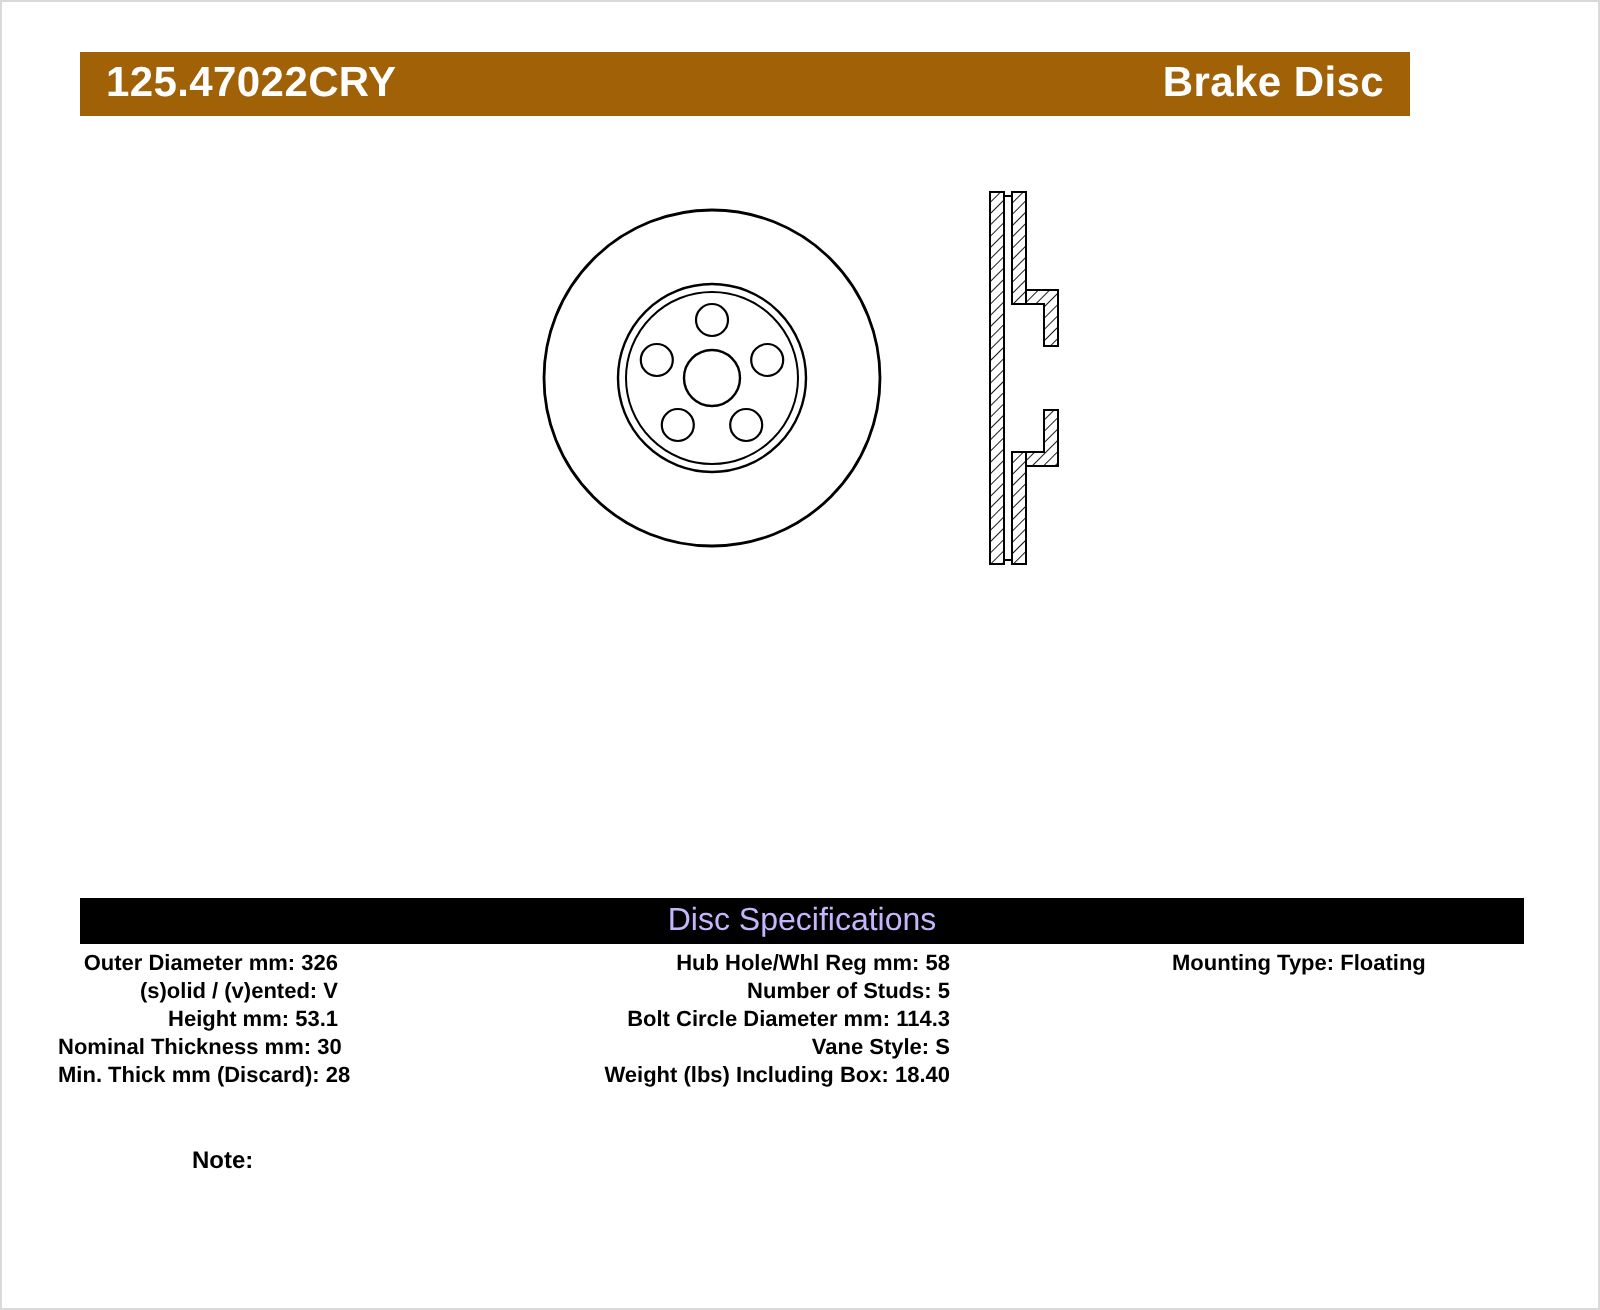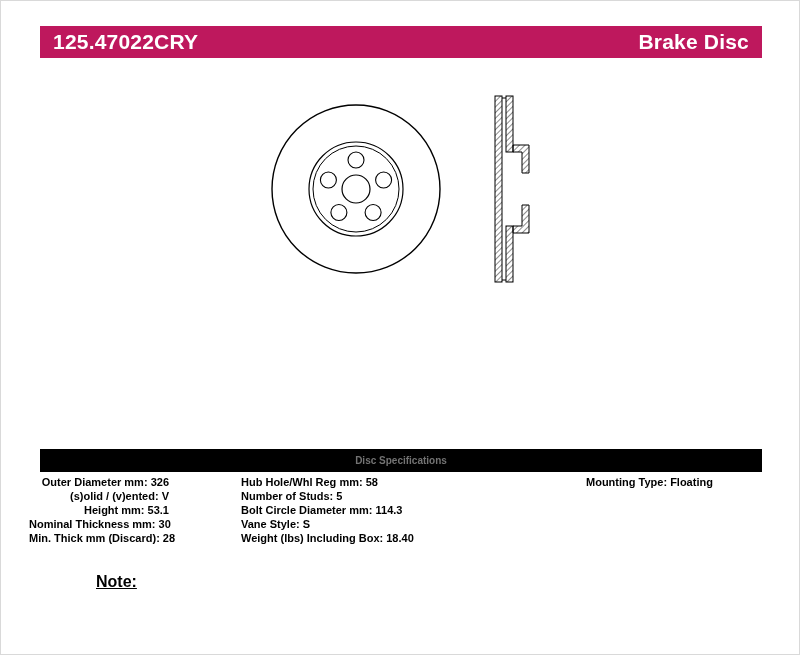--- a/index.html
+++ b/index.html
@@ -10,66 +10,65 @@
     height: 655px;
     background: #ffffff;
     border: 1px solid #d9d9d9;
     font-family: "Liberation Sans", sans-serif;
     color: #000;
     overflow: hidden;
   }
   .topbar {
     position: absolute;
     left: 39px; top: 25px;
-    width: 722px; height: 32px;
-    background: #be185d;
+    width: 665px; height: 32px;
+    background: #a16207;
     color: #fff;
     display: flex;
     justify-content: space-between;
     align-items: center;
     padding: 0 13px;
     font-size: 21px;
     font-weight: bold;
     letter-spacing: 0.2px;
   }
   .drawing {
     position: absolute;
     left: 0; top: 0;
     width: 800px; height: 655px;
     pointer-events: none;
   }
   .specbar {
     position: absolute;
     left: 39px; top: 448px;
     width: 722px; height: 23px;
     background: #000;
-    color: #737373;
+    color: #c4b5fd;
     display: flex;
     justify-content: center;
     align-items: center;
-    font-size: 10px;
-    font-weight: bold;
+    font-size: 16px;
+    font-weight: normal;
   }
   .col { position: absolute; top: 474px; }
   .col-left  { left: 28px;  width: 140px; text-align: right; }
-  .col-mid   { left: 240px; width: 222px; text-align: left; }
+  .col-mid   { left: 252px; width: 222px; text-align: right; }
   .col-right { left: 585px; text-align: left; }
   .spec-line {
     height: 14px;
     line-height: 14px;
     font-size: 11px;
     font-weight: bold;
     white-space: nowrap;
   }
   .note {
     position: absolute;
     left: 95px; top: 572px;
-    font-size: 16px;
+    font-size: 12px;
     font-weight: bold;
-    text-decoration: underline;
   }
 </style>
 </head>
 <body>
 
 <div class="page">
 
   <div class="topbar">
     <span>125.47022CRY</span>
     <span>Brake Disc</span>

